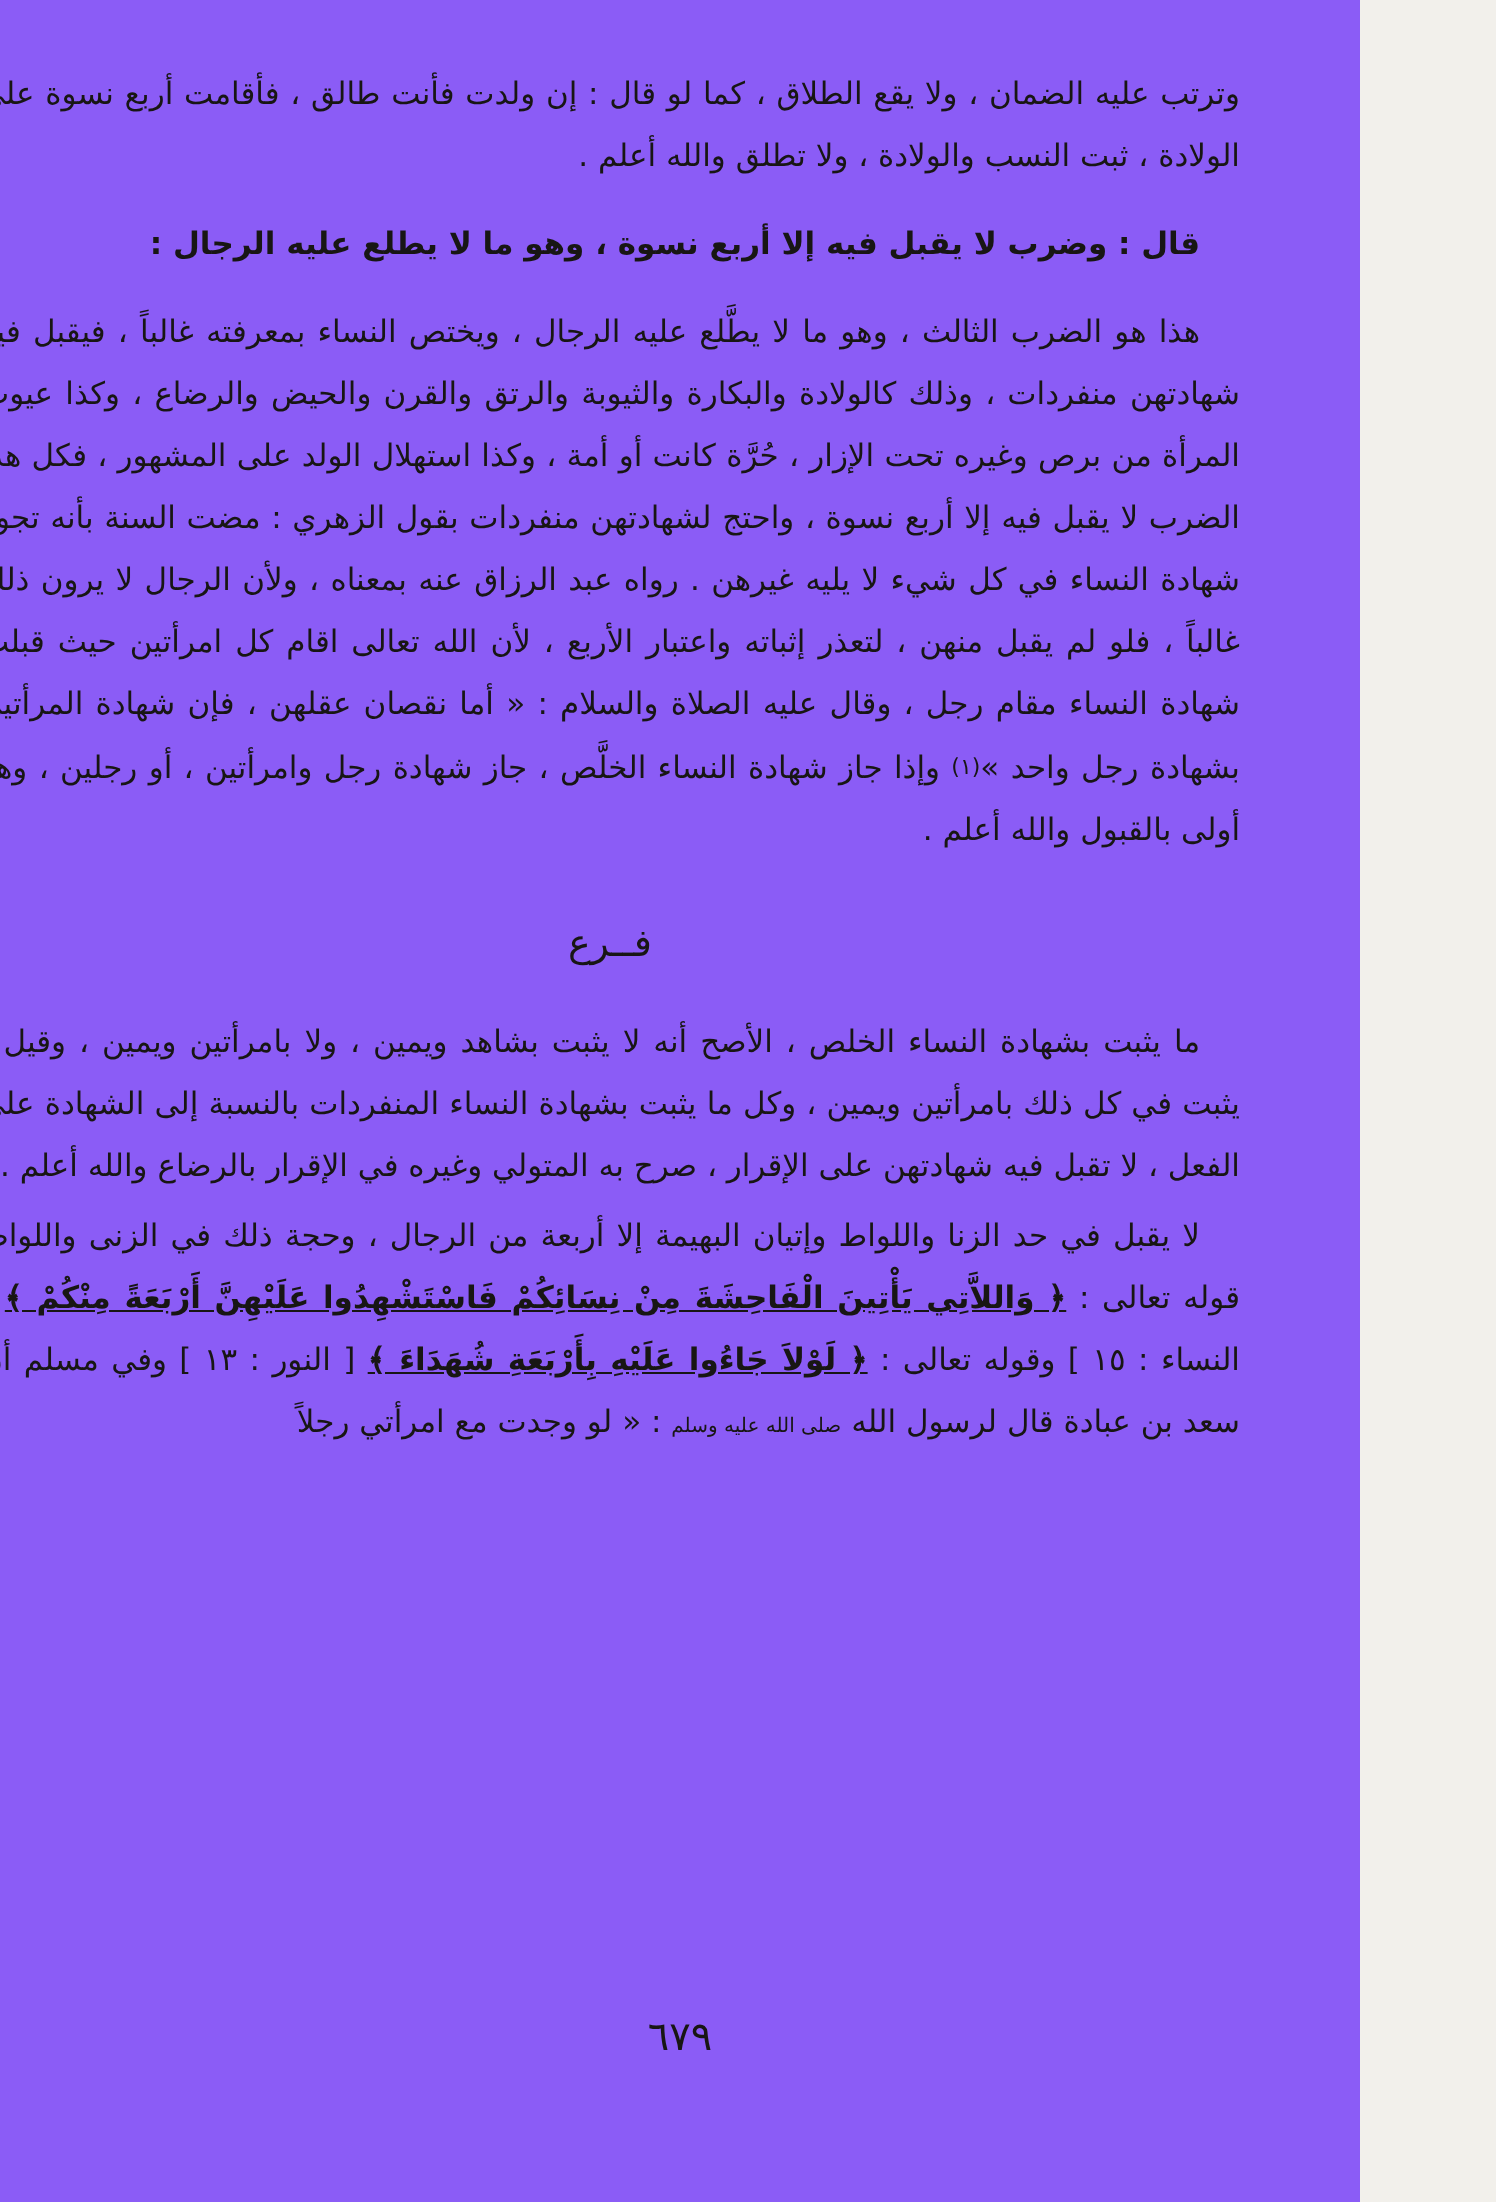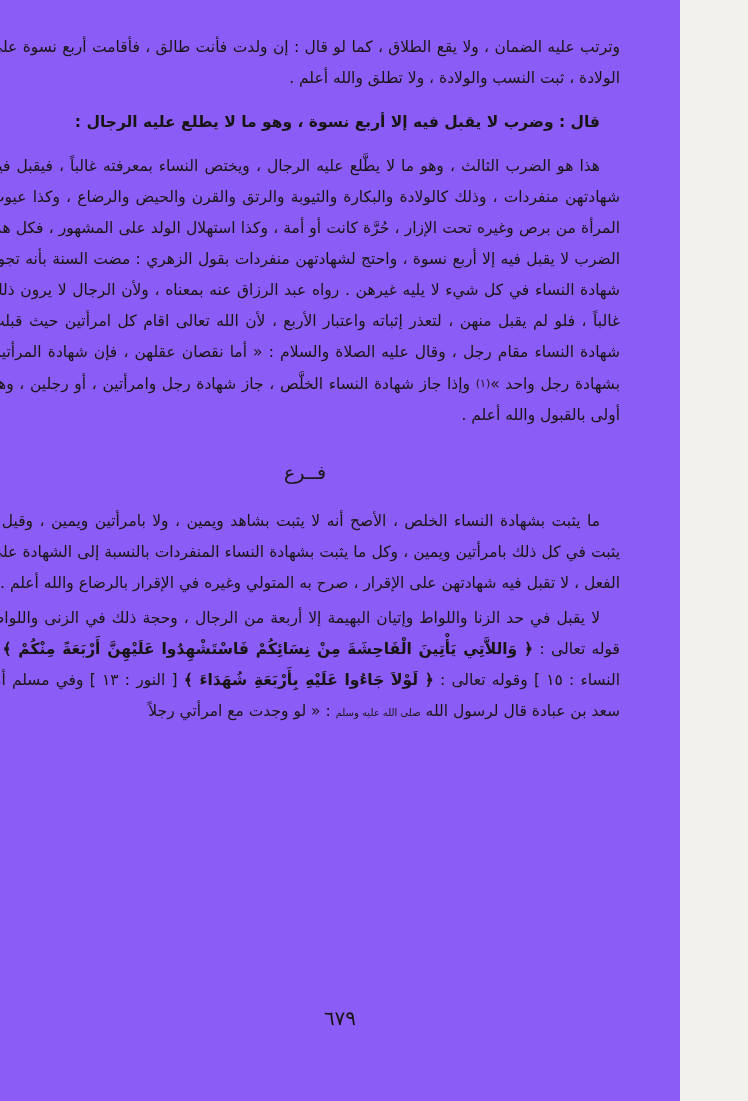--- a/index.html
+++ b/index.html
@@ -30,21 +30,21 @@
   .para.gap-after { margin-bottom: 4px; }
   .matn { font-weight: bold; margin: 13px 0; }
   .heading {
     text-align: center;
     font-weight: normal;
     font-size: 19px;
     letter-spacing: 1px;
     margin: 26px 0 18px 0;
     text-indent: 0;
   }
-  .quran { font-weight: bold; }
+  .quran { font-weight: bold; text-decoration: underline; }
   .fn-ref { font-size: 11px; vertical-align: 2px; }
   .sala { font-size: 10px; }
   .footnote-area {
     position: absolute;
     top: 926px; right: 60px;
     width: 630px;
     direction: rtl;
   }
   .fn-divider {
     width: 96px;

